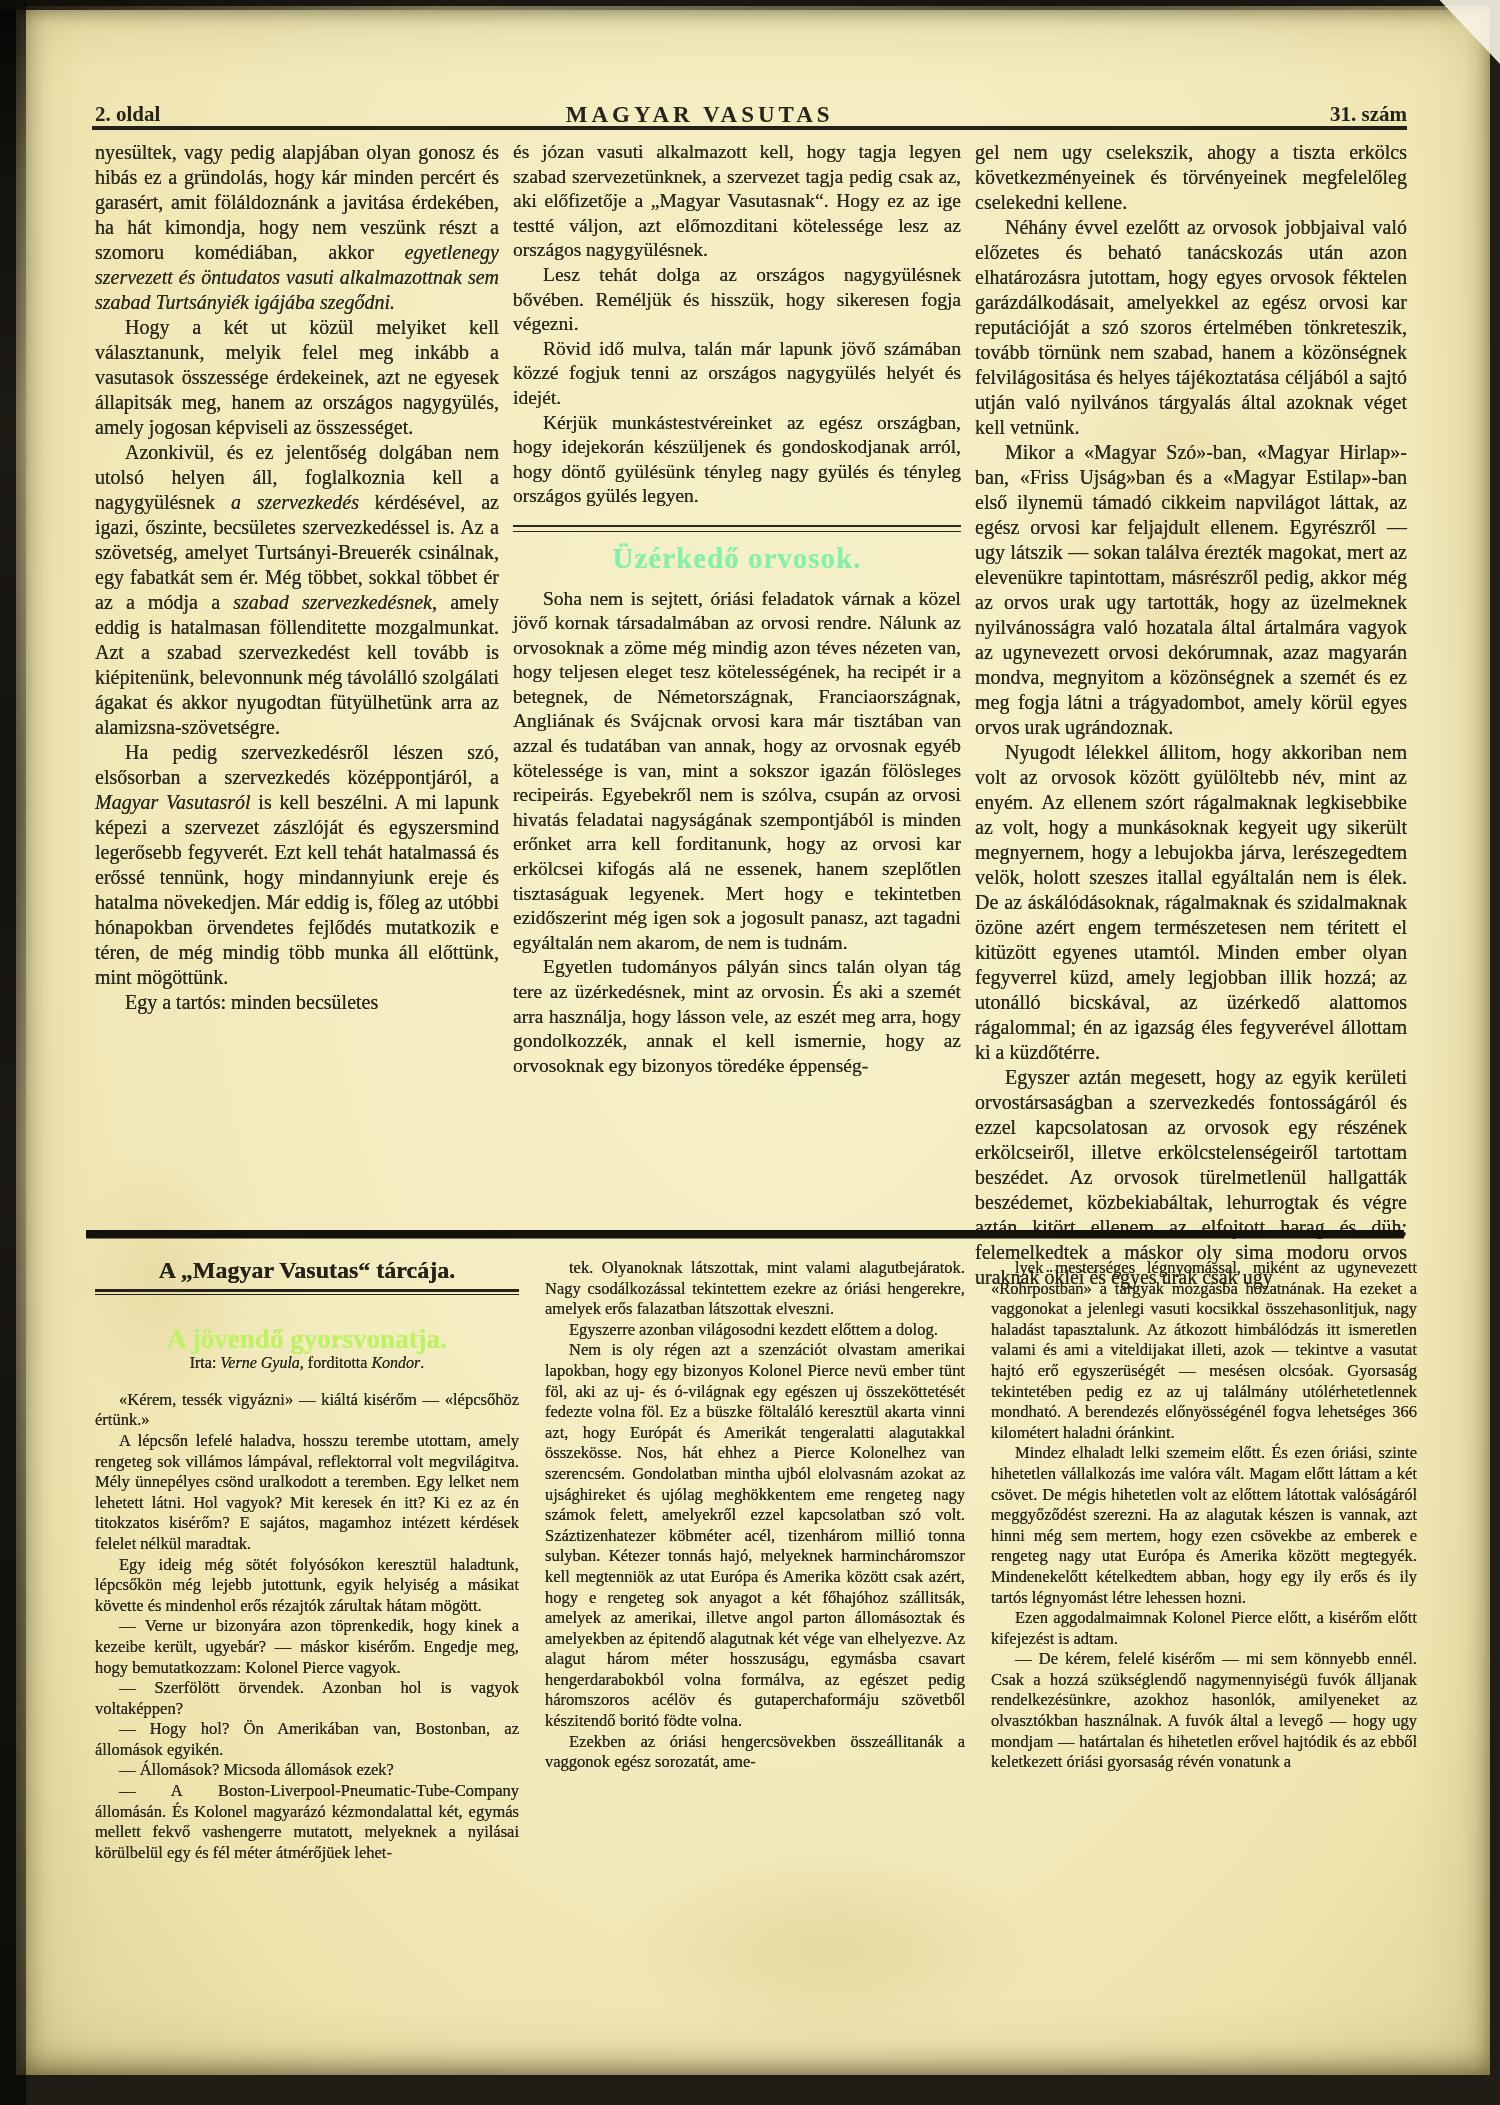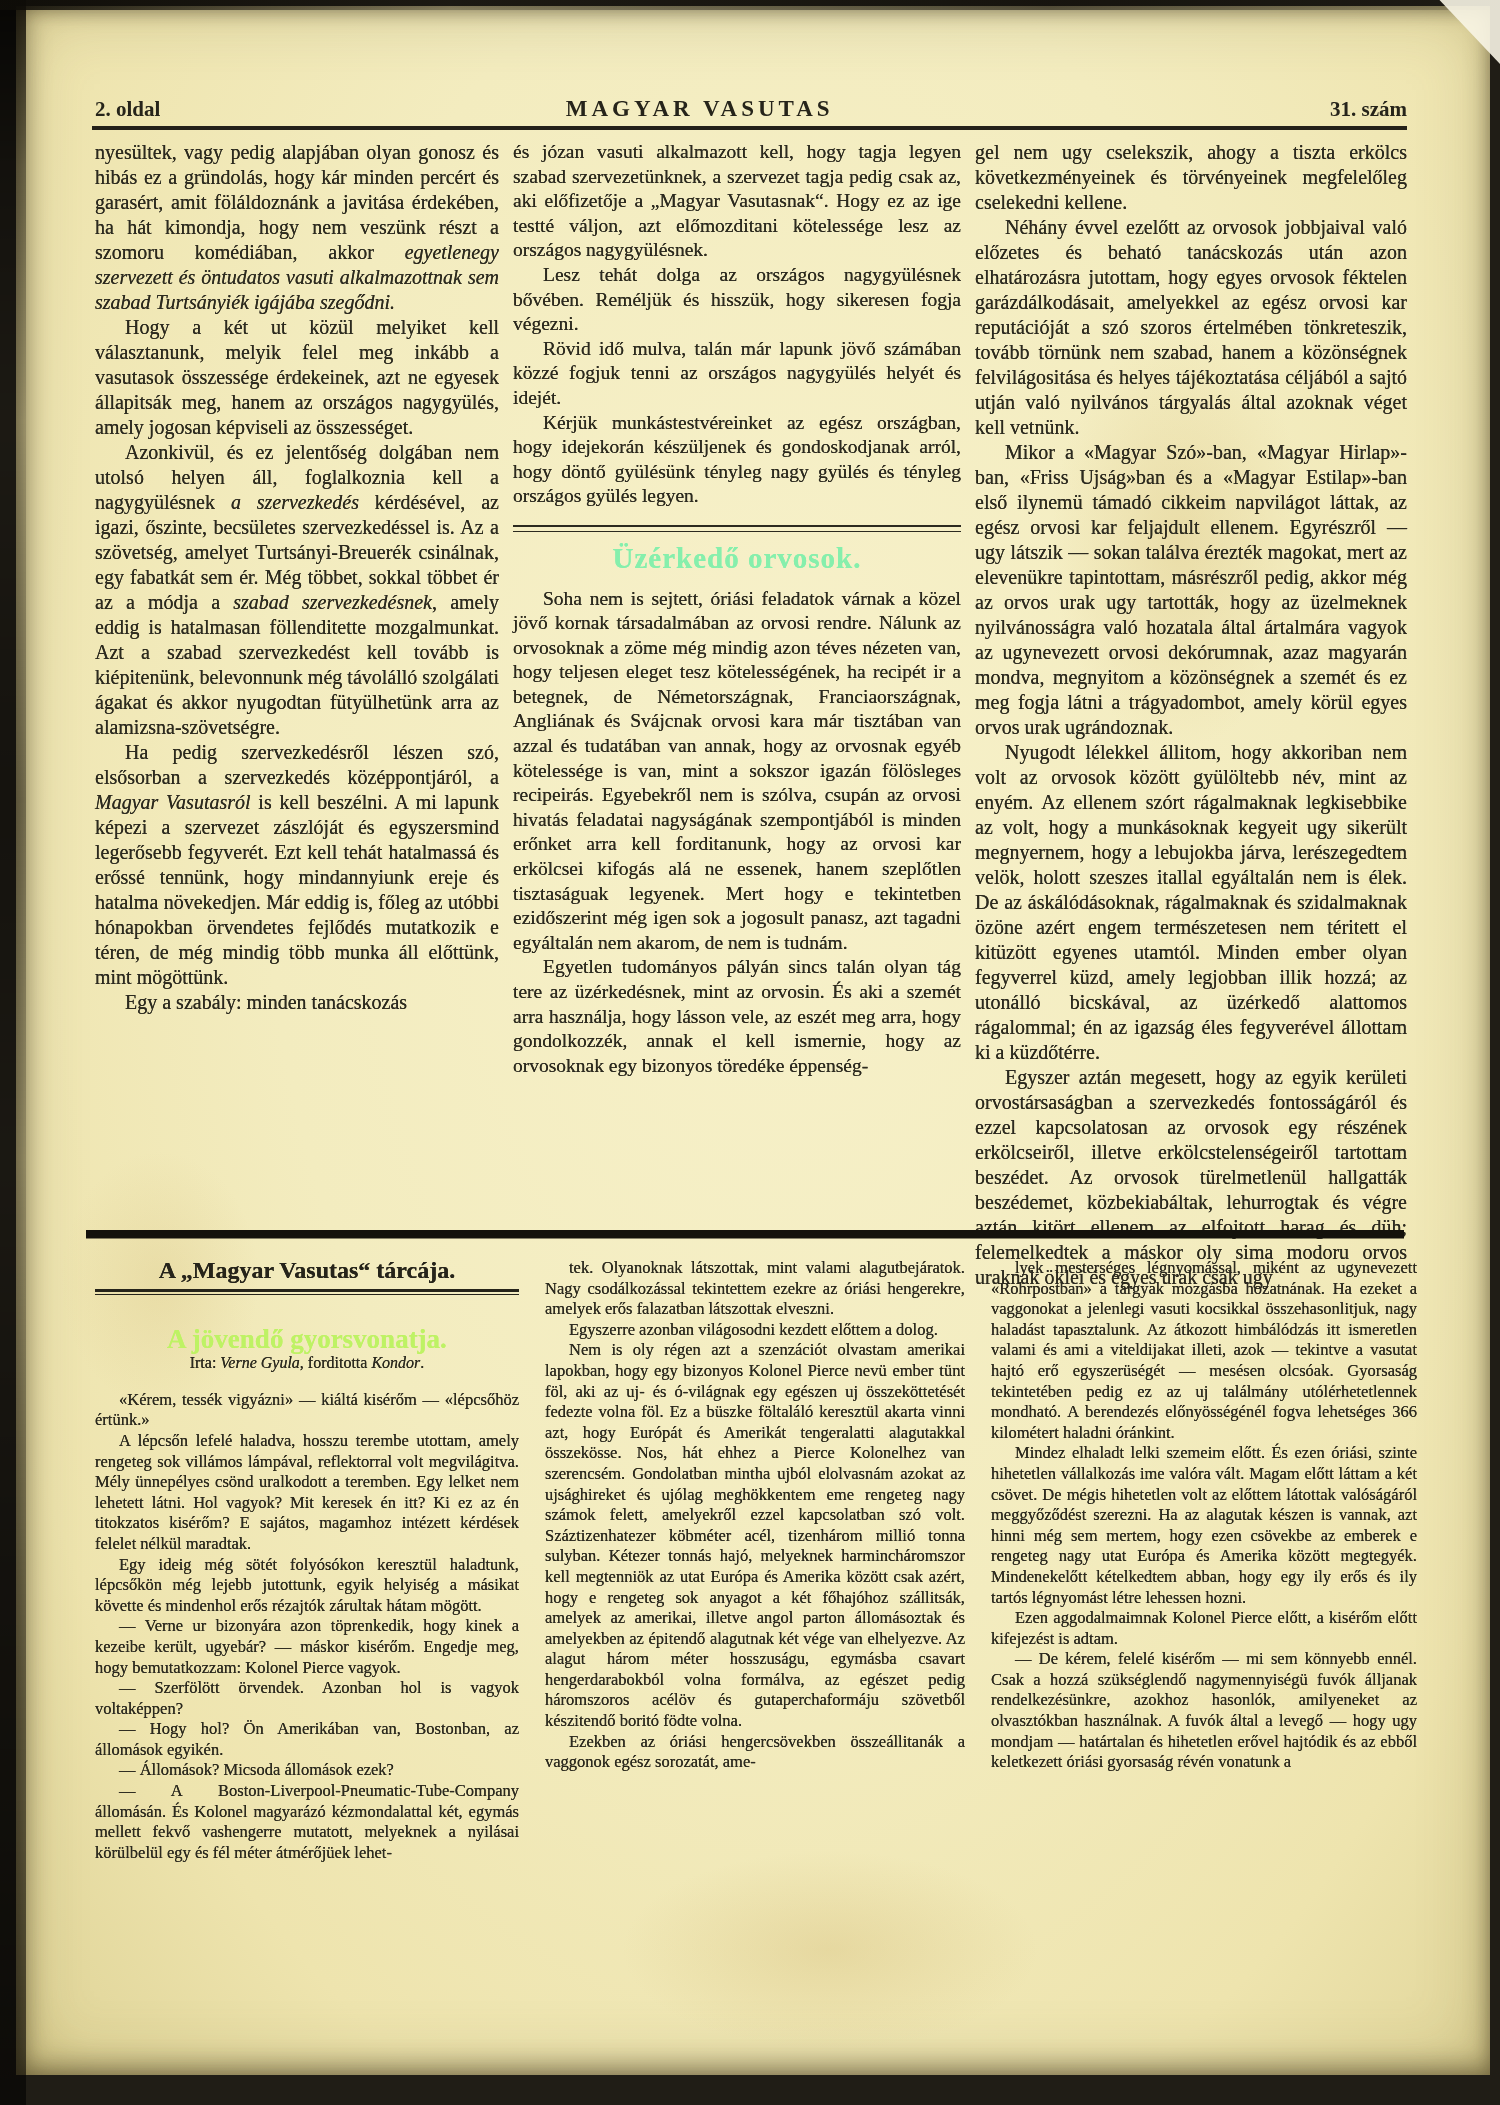--- a/index.html
+++ b/index.html
@@ -37,22 +37,22 @@
   .stain1{position:absolute;left:1050px;top:330px;width:260px;height:420px;border-radius:50%;
     background:radial-gradient(ellipse, rgba(214,190,120,.35), transparent 70%);}
   .stain2{position:absolute;left:620px;top:1850px;width:420px;height:200px;border-radius:50%;
     background:radial-gradient(ellipse, rgba(206,180,110,.30), transparent 70%);}
   .stain3{position:absolute;left:60px;top:1150px;width:200px;height:260px;border-radius:50%;
     background:radial-gradient(ellipse, rgba(210,186,118,.25), transparent 70%);}
 
   .ink{color:#2c2a1f;}
   
   .page-header{
-    position:absolute;left:95px;top:88px;width:1312px;height:34px;
-    display:flex;align-items:flex-end;justify-content:space-between;
+    position:absolute;left:95px;top:102px;width:1312px;height:34px;
+    display:flex;align-items:flex-start;justify-content:space-between;
     font-weight:bold;color:#26241a;
   }
   .ph-left{font-size:21px;}
   .ph-center{font-size:23px;letter-spacing:4px;transform:translateX(-26px);}
   .ph-right{font-size:21px;margin-left:39px;}
   .header-rule{
     position:absolute;left:92px;top:126px;width:1315px;height:0;
     border-top:4px solid #24211a;
   }
   
@@ -112,21 +112,21 @@
   <span class="ph-right">31. szám</span>
 </div>
 <div class="header-rule"></div>
 
 <div class="main-section" id="mainSection">
   <div class="mcol mcol1">
       <p class="par flush"><span>nyesültek, vagy pedig alapjában olyan gonosz és hibás ez a gründolás, hogy kár minden percért és garasért, amit föláldoznánk a javitása érdekében, ha hát kimondja, hogy nem veszünk részt a szomoru komédiában, akkor </span><i>egyetlenegy szervezett és öntudatos vasuti alkalmazottnak sem szabad Turtsányiék igájába szegődni.</i></p>
       <p class="par"><span>Hogy a két ut közül melyiket kell választanunk, melyik felel meg inkább a vasutasok összessége érdekeinek, azt ne egyesek állapitsák meg, hanem az országos nagygyülés, amely jogosan képviseli az összességet.</span></p>
       <p class="par"><span>Azonkivül, és ez jelentőség dolgában nem utolsó helyen áll, foglalkoznia kell a nagygyülésnek </span><i>a szervezkedés</i><span> kérdésével, az igazi, őszinte, becsületes szervezkedéssel is. Az a szövetség, amelyet Turtsányi-Breuerék csinálnak, egy fabatkát sem ér. Még többet, sokkal többet ér az a módja a </span><i>szabad szervezkedésnek</i><span>, amely eddig is hatalmasan föllenditette mozgalmunkat. Azt a szabad szervezkedést kell tovább is kiépitenünk, belevonnunk még távolálló szolgálati ágakat és akkor nyugodtan fütyülhetünk arra az alamizsna-szövetségre.</span></p>
       <p class="par"><span>Ha pedig szervezkedésről lészen szó, elsősorban a szervezkedés középpontjáról, a </span><i>Magyar Vasutasról</i><span> is kell beszélni. A mi lapunk képezi a szervezet zászlóját és egyszersmind legerősebb fegyverét. Ezt kell tehát hatalmassá és erőssé tennünk, hogy mindannyiunk ereje és hatalma növekedjen. Már eddig is, főleg az utóbbi hónapokban örvendetes fejlődés mutatkozik e téren, de még mindig több munka áll előttünk, mint mögöttünk.</span></p>
-      <p class="par"><span>Egy a szabály: minden tanácskozás</span></p>
+      <p class="par"><span>Egy a tartós: minden becsületes</span></p>
     </div>
 
   <div class="mcol mcol2">
     <div>
         <p class="par flush"><span>és józan vasuti alkalmazott kell, hogy tagja legyen szabad szervezetünknek, a szervezet tagja pedig csak az, aki előfizetője a „Magyar Vasutasnak“. Hogy ez az ige testté váljon, azt előmozditani kötelessége lesz az országos nagygyülésnek.</span></p>
         <p class="par"><span>Lesz tehát dolga az országos nagygyülésnek bővében. Reméljük és hisszük, hogy sikeresen fogja végezni.</span></p>
         <p class="par"><span>Rövid idő mulva, talán már lapunk jövő számában közzé fogjuk tenni az országos nagygyülés helyét és idejét.</span></p>
         <p class="par"><span>Kérjük munkástestvéreinket az egész országban, hogy idejekorán készüljenek és gondoskodjanak arról, hogy döntő gyülésünk tényleg nagy gyülés és tényleg országos gyülés legyen.</span></p>
       </div>
     <div class="double-rule"></div>

